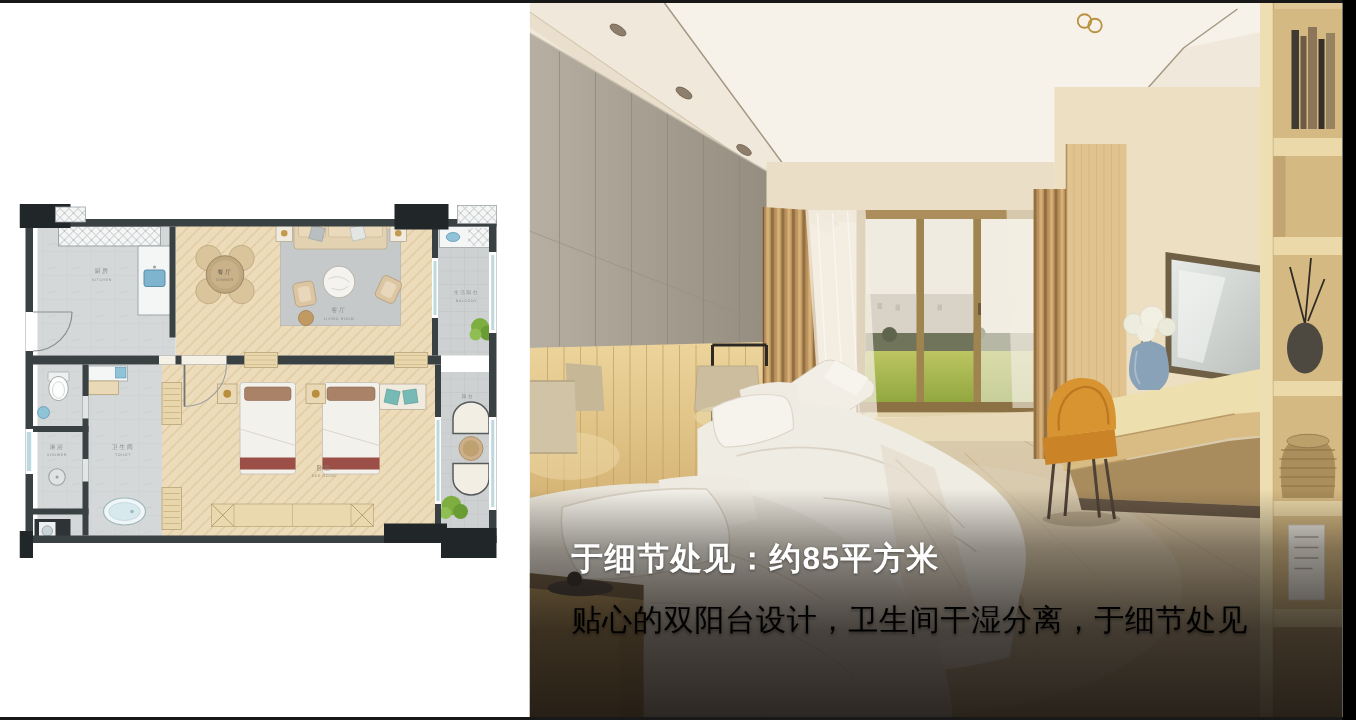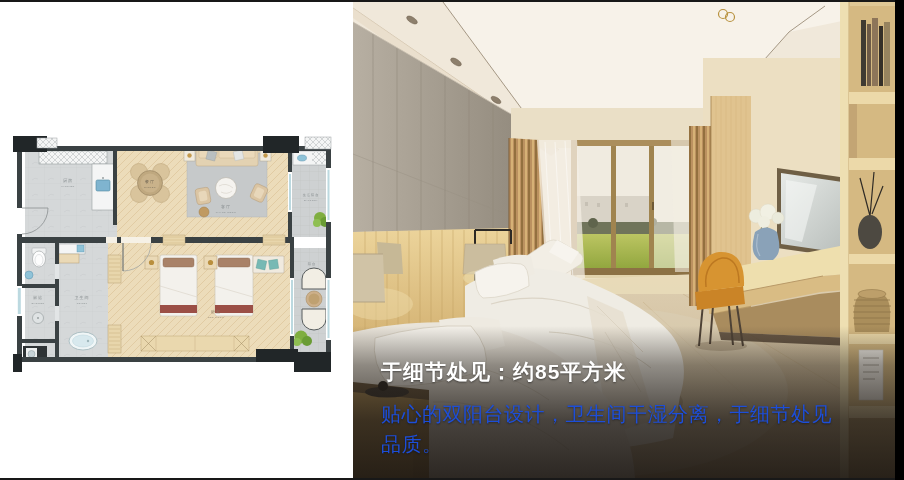--- a/index.html
+++ b/index.html
@@ -12,21 +12,21 @@
   .floorplan svg{display:block;width:100%;height:100%;}
   .photo{position:absolute;left:353px;top:2px;width:542px;height:476px;overflow:hidden;}
   .photo svg{display:block;width:100%;height:100%;}
   .overlay{position:absolute;left:0;bottom:0;width:100%;height:152px;
      background:linear-gradient(180deg, rgba(30,25,20,0) 0%, rgba(30,25,20,0.45) 26%,
                 rgba(26,21,17,0.78) 62%, rgba(24,19,15,0.9) 100%);}
   .caption{position:absolute;left:28px;top:356px;right:14px;color:#fff;}
   .caption-title{font-size:21px;font-weight:bold;letter-spacing:1px;
      text-shadow:0 1px 2px rgba(0,0,0,.45);}
   .caption-body{margin-top:13px;font-size:20px;line-height:30px;letter-spacing:0.5px;
-     color:#1d4ed8;text-shadow:0 1px 2px rgba(0,0,0,.4);}
+     color:#000000;text-shadow:0 1px 2px rgba(0,0,0,.4);}
   .plan-label-zh{font-size:4px;letter-spacing:1px;fill:#8a7c66;}
   .plan-label-en{font-size:2.4px;letter-spacing:0.4px;fill:#9a8e7a;}
   .plan-label-gray{fill:#858b8d;}
   text{text-anchor:middle;font-family:"Liberation Sans",sans-serif;}
 </style>
 </head>
 <body>
 
 <div class="slide">
 
@@ -449,21 +449,20 @@
       <circle cx="30" cy="384" r="5" fill="#2a2622"></circle>
       <rect x="60" y="398" width="16" height="78" fill="#9c7f4e" opacity="0.6"></rect>
     </g>
   </svg>
 
   <div class="overlay"></div>
   <div class="caption">
     <div class="caption-title">于细节处见：约85平方米</div>
     <div class="caption-body">
       <div>贴心的双阳台设计，卫生间干湿分离，于细节处见</div>
-      <div>品质。</div>
     </div>
   </div>
   </div>
 
   <div class="frame-top"></div>
   <div class="frame-bottom"></div>
   <div class="frame-right"></div>
 </div>
 
 </body></html>

